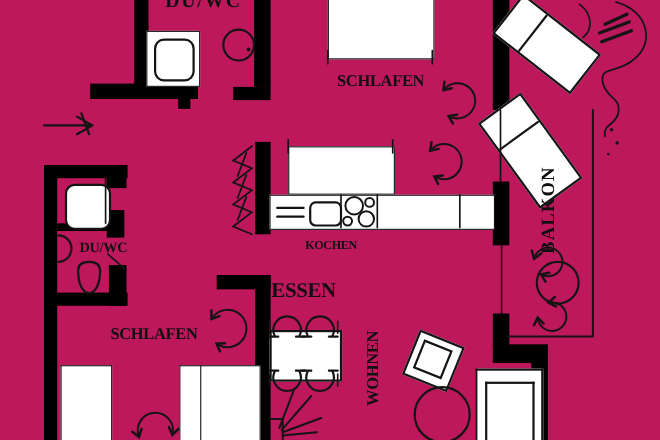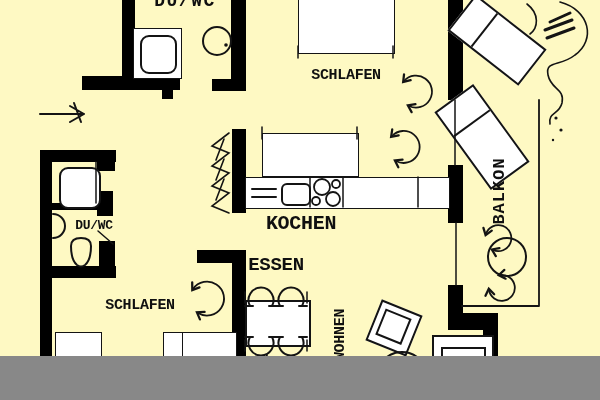--- a/index.html
+++ b/index.html
@@ -1,17 +1,17 @@
 <!DOCTYPE html>
 <html><head>
 <meta charset="utf-8">
 <style>
   html,body{margin:0;padding:0;background:#888;}
-  #canvas{position:relative;width:600px;height:356px;background:#fef9c3;overflow:hidden;
-          font-family:Liberation Mono, monospace;}
+  #canvas{position:relative;width:600px;height:400px;background:#be185d;overflow:hidden;
+          font-family:Liberation Serif, serif;}
   .wall{position:absolute;background:#000;}
   .ln{position:absolute;border:1.5px solid #141414;background:#fff;}
   .lbl{position:absolute;font-weight:bold;color:#101010;white-space:nowrap;
        transform:translate(-50%,-50%);letter-spacing:-0.3px;}
   .lbl.vert{transform:translate(-50%,-50%) rotate(-90deg);}
   svg{position:absolute;left:0;top:0;}
 </style>
 </head>
 <body>
 
@@ -161,19 +161,19 @@
       <path d="M545 30 L572 20 M547 38 L574 28 M550 22 L570 13" stroke-width="3"></path>
       <circle cx="556" cy="118" r="1.6" fill="#141414" stroke="none"></circle>
       <circle cx="561" cy="130" r="1.6" fill="#141414" stroke="none"></circle>
       <circle cx="553" cy="140" r="1.2" fill="#141414" stroke="none"></circle>
     </g>
   </svg>
 
   <div class="lbl" style="left:185px;top:1px;font-size:18px;letter-spacing:1.5px">DU/WC</div>
   <div class="lbl" style="left:346px;top:75px;font-size:15px">SCHLAFEN</div>
   <div class="lbl vert" style="left:499px;top:191px;font-size:17px;letter-spacing:1px">BALKON</div>
-  <div class="lbl" style="left:301px;top:223px;font-size:20px">KOCHEN</div>
+  <div class="lbl" style="left:301px;top:223px;font-size:11px">KOCHEN</div>
   <div class="lbl" style="left:94px;top:225px;font-size:13px">DU/WC</div>
   <div class="lbl" style="left:140px;top:305px;font-size:15px">SCHLAFEN</div>
   <div class="lbl" style="left:276px;top:265px;font-size:19px">ESSEN</div>
   <div class="lbl vert" style="left:340px;top:335px;font-size:15px">WOHNEN</div>
 
 </div>
 
 </body></html>

